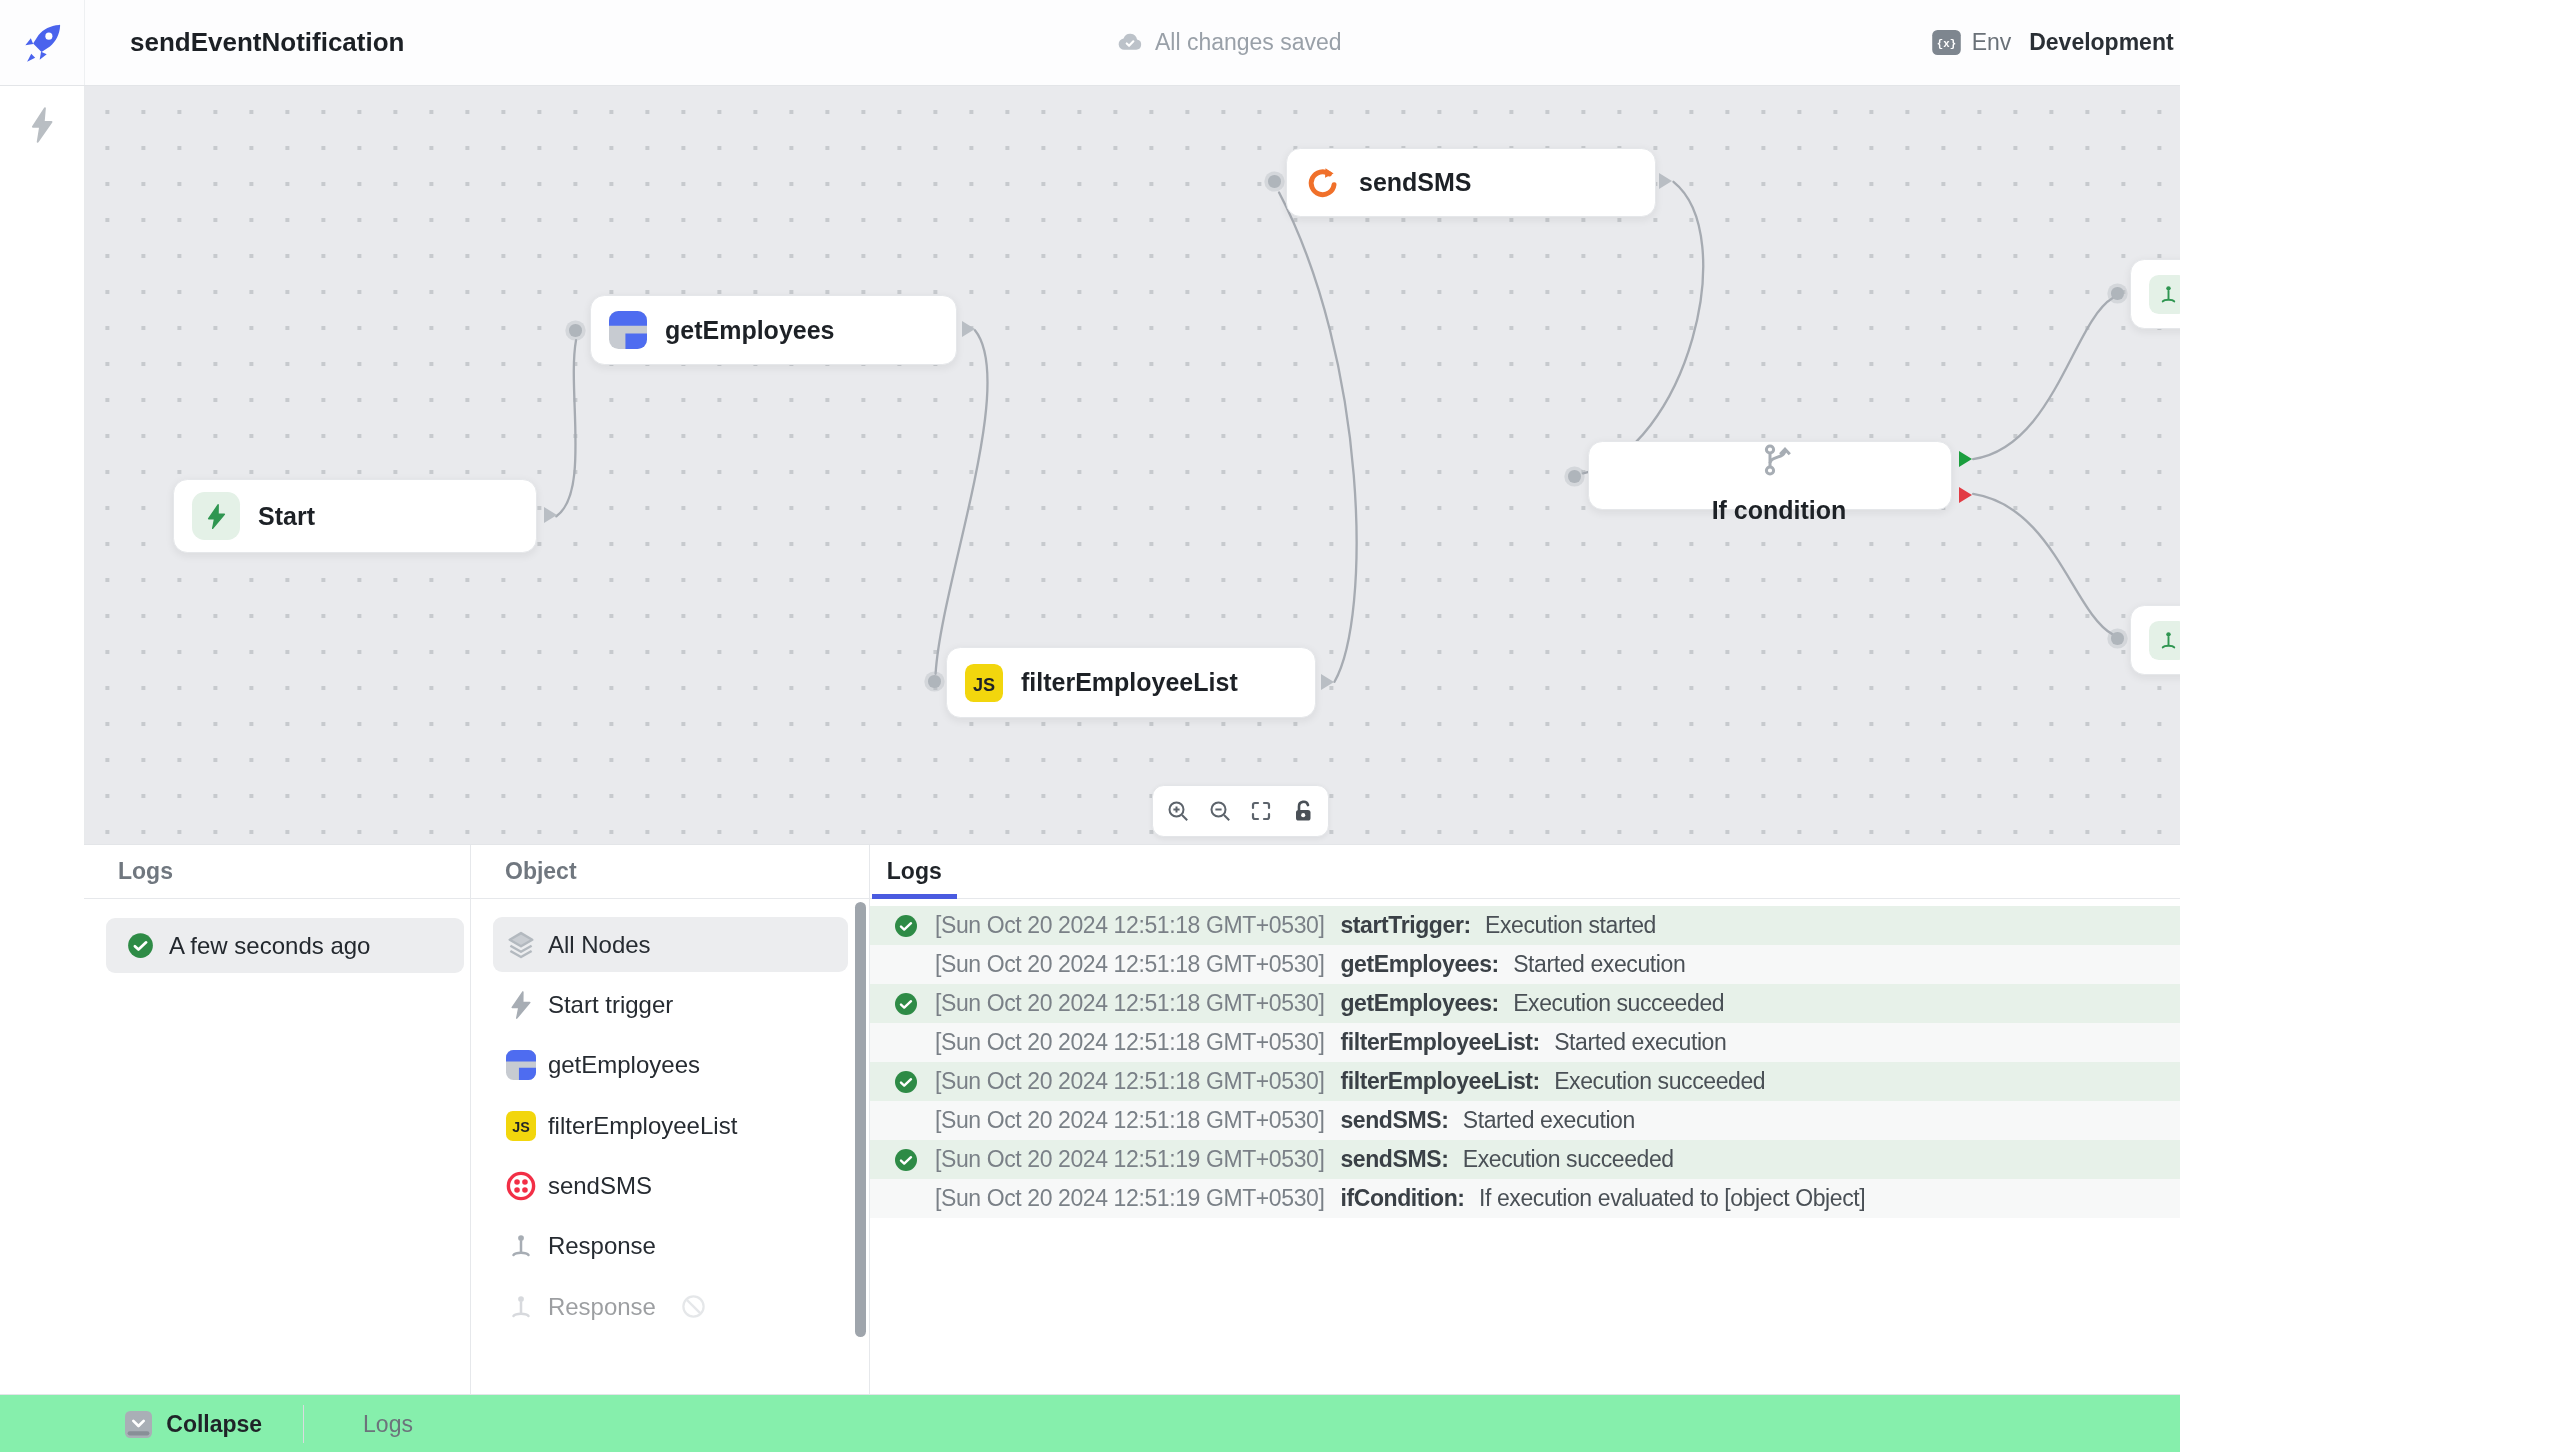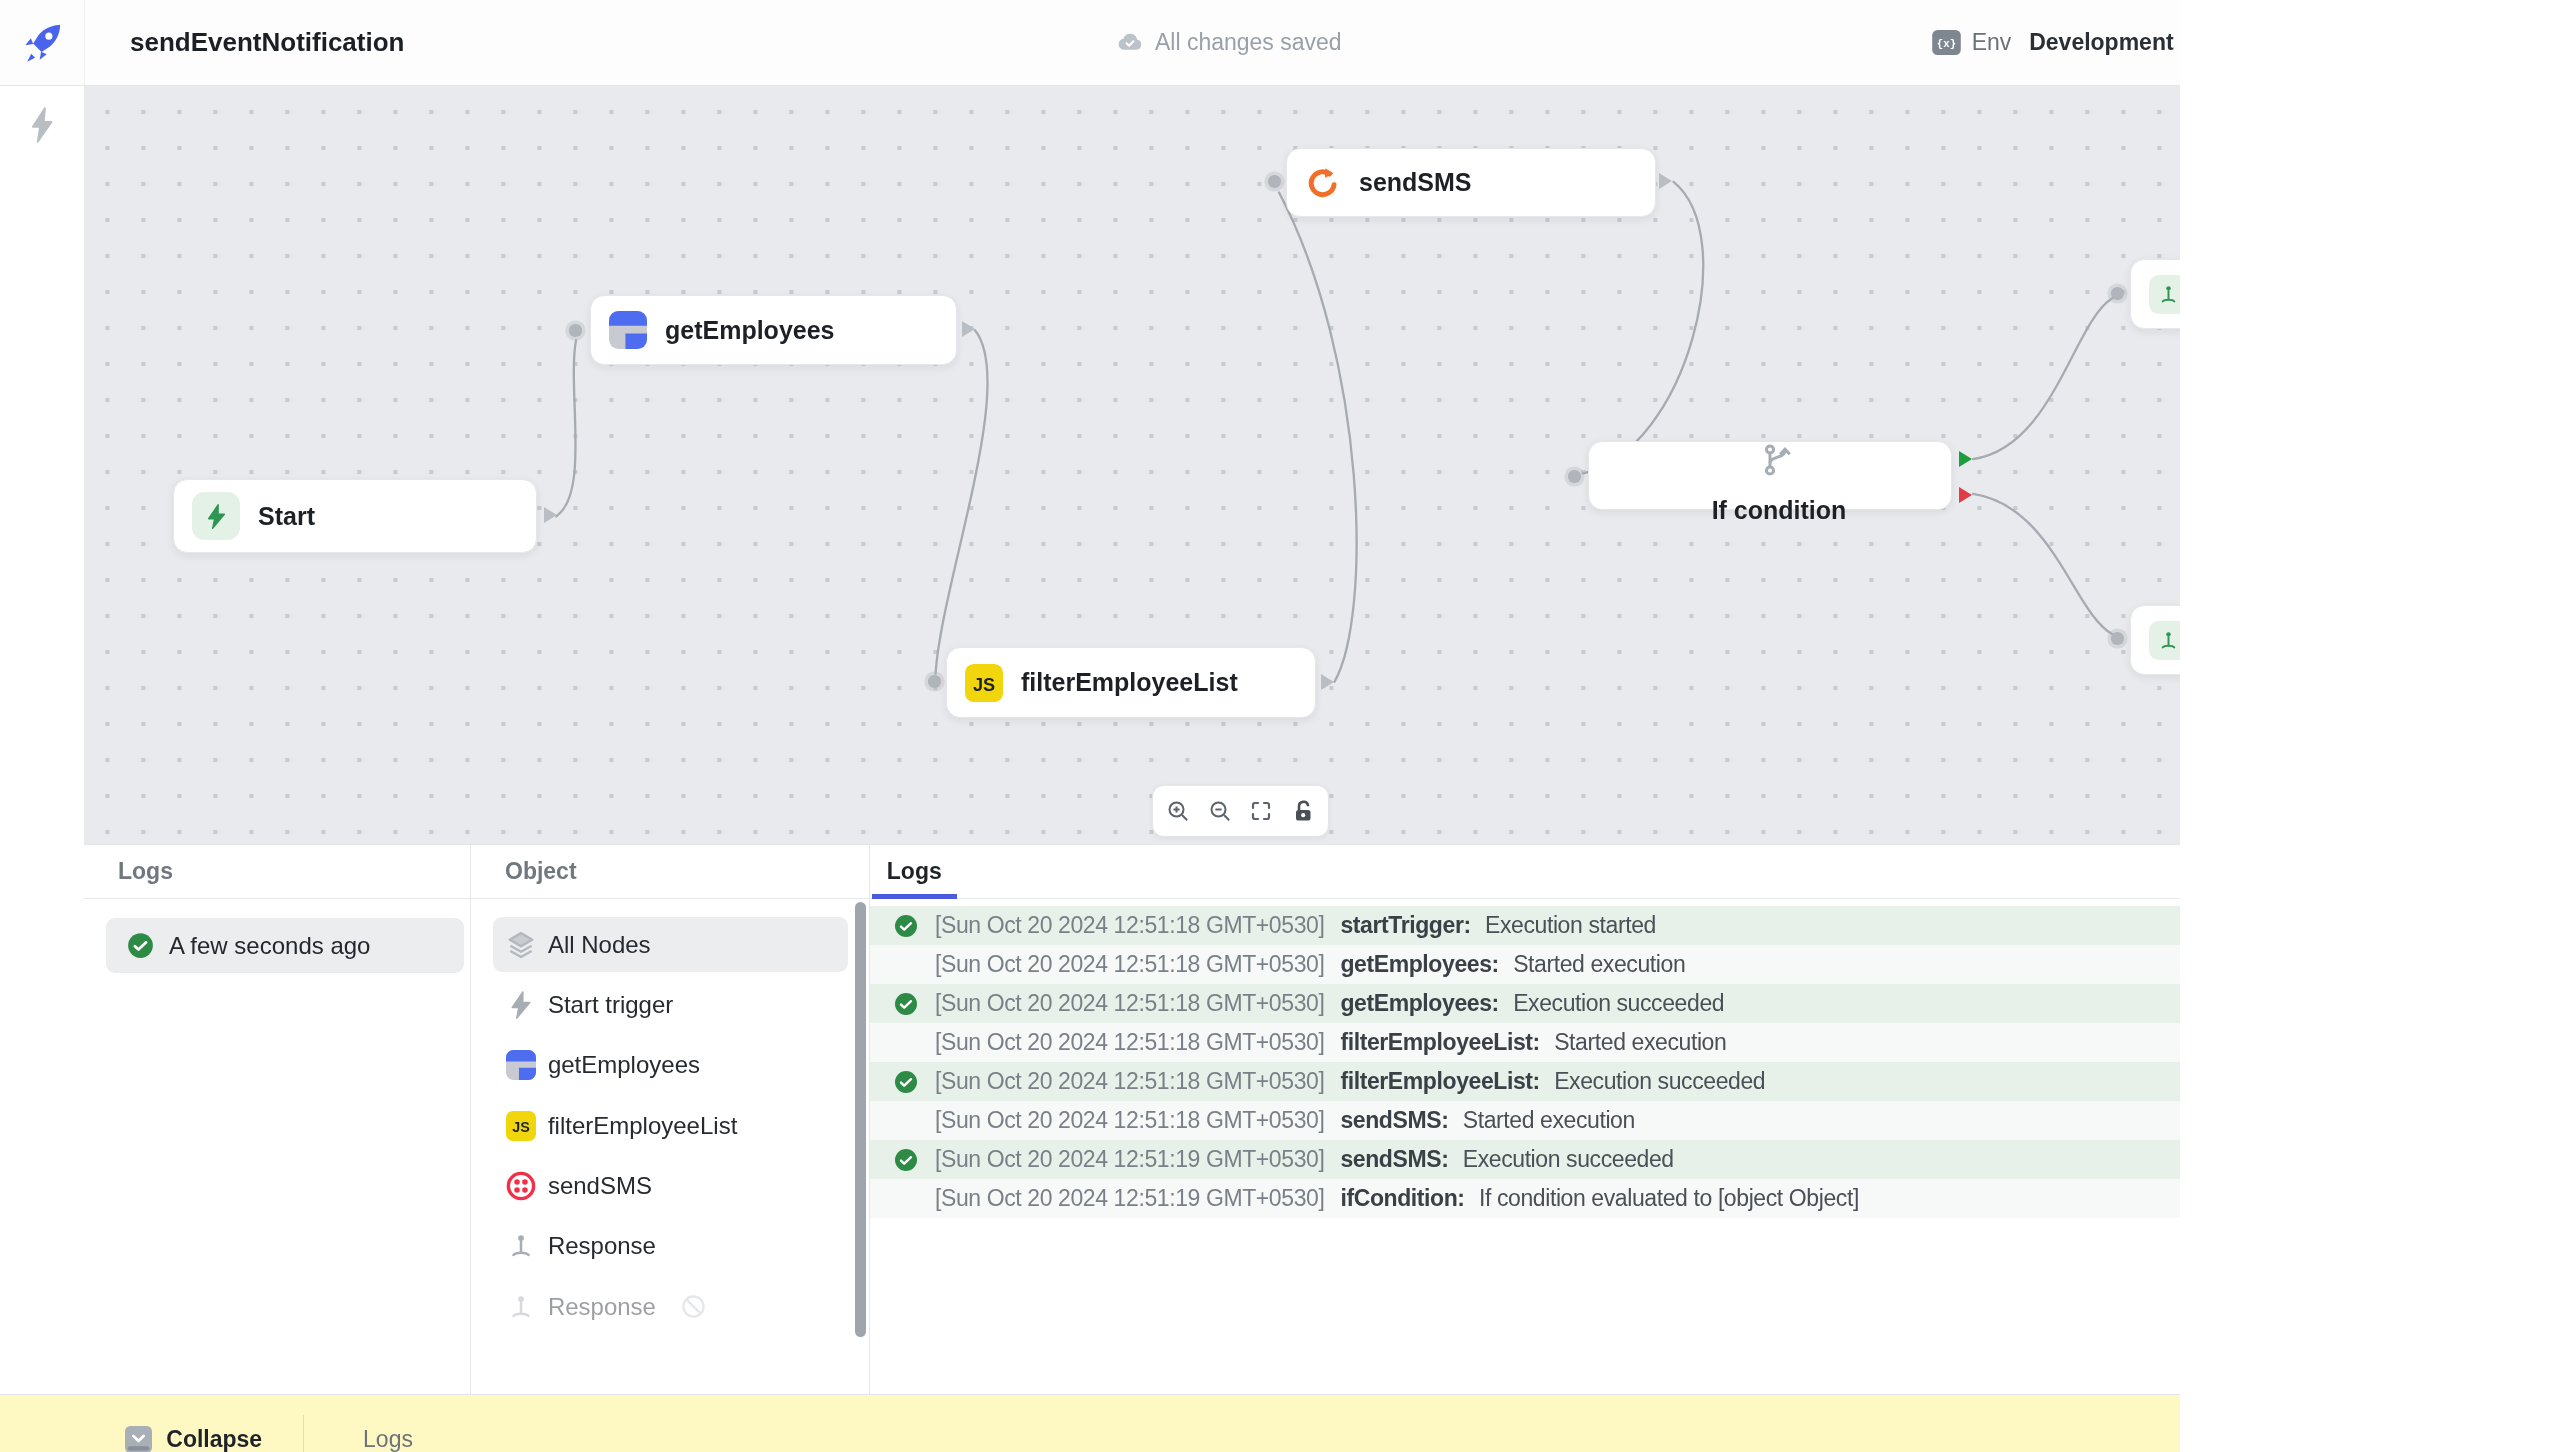--- a/index.html
+++ b/index.html
@@ -80,22 +80,22 @@
   .log-rows{padding-top:7.2px;}
   .log-row{height:39px;display:flex;align-items:center;padding-left:24px;box-sizing:border-box;font-size:23px;}
   .log-row.ok{background:#e7f1e9;}
   .log-row.plain{background:#f7f8f8;}
   .log-check{width:24px;height:24px;margin-right:17px;flex:0 0 auto;}
   .log-ts{color:#7a8087;letter-spacing:-0.4px;}
   .log-node{color:#3a4046;font-weight:700;margin-left:16px;letter-spacing:-0.4px;}
   .log-msg{color:#4a5056;margin-left:14.3px;letter-spacing:-0.4px;}
 
   
-  .bottombar{position:absolute;left:0;top:1394px;width:2576px;height:59px;background:#fef9c3;
-             border-top:0.9px solid #e3e5e8;display:flex;align-items:flex-end;padding-left:125px;
+  .bottombar{position:absolute;left:0;top:1394px;width:2576px;height:59px;background:#86efac;
+             border-top:0.9px solid #e3e5e8;display:flex;align-items:center;padding-left:125px;
              box-sizing:border-box;z-index:25;}
   .collapse-btn{display:flex;align-items:center;gap:14.3px;background:none;border:none;cursor:pointer;
                 font-family:inherit;font-size:23px;font-weight:600;color:#1f2328;padding:0;}
   .f-div{width:0.9px;height:38px;background:#d9dcdf;margin:0 59px 0 41px;}
   .footer-logs{font-size:23px;color:#6c737b;}
 </style>
 </head>
 <body>
 
 <div class="app">
@@ -461,21 +461,21 @@
               </span>
             </span>
             <span class="log-ts">[Sun Oct 20 2024 12:51:19 GMT+0530]</span>
             <span class="log-node">sendSMS:</span>
             <span class="log-msg">Execution succeeded</span>
           </div>
           <div class="log-row plain">
             <span class="log-check"></span>
             <span class="log-ts">[Sun Oct 20 2024 12:51:19 GMT+0530]</span>
             <span class="log-node">ifCondition:</span>
-            <span class="log-msg">If condition evaluated to [object Object]</span>
+            <span class="log-msg">If execution evaluated to [object Object]</span>
           </div>
         </div>
     </section>
   </div>
 
   <footer class="bottombar">
     <button class="collapse-btn">
       <svg width="27" height="27" viewBox="0 0 26 26">
         <rect width="26" height="26" rx="5" fill="#a9afb6"></rect>
         <path d="M8 9.5l5 5 5-5" stroke="#fff" stroke-width="2.6" fill="none" stroke-linecap="round" stroke-linejoin="round"></path>

